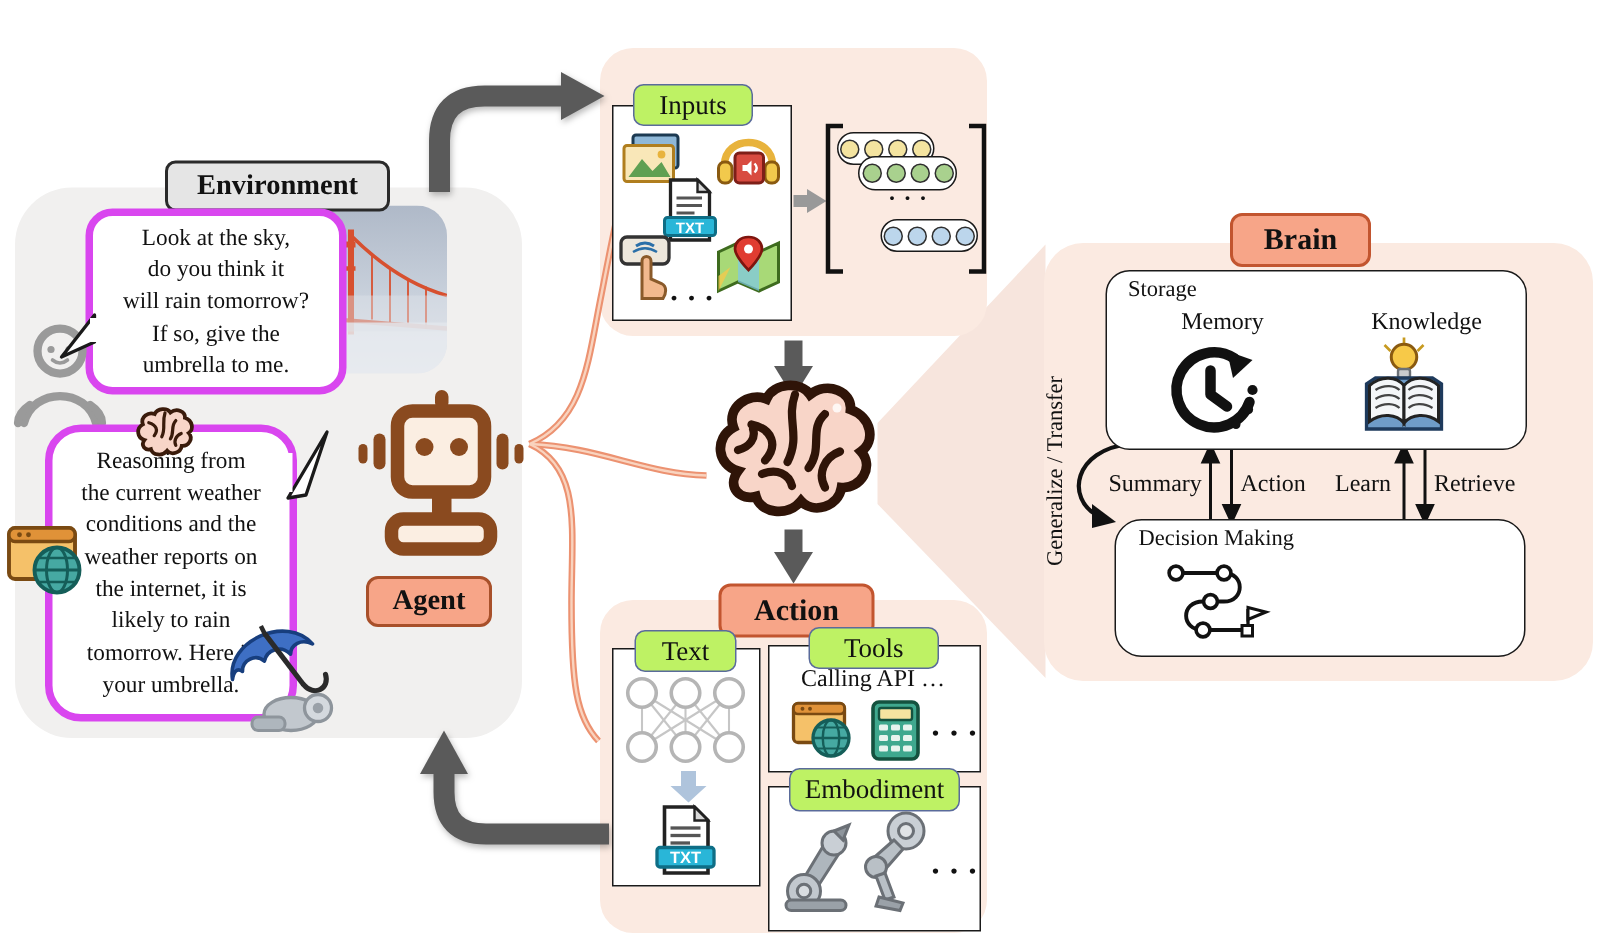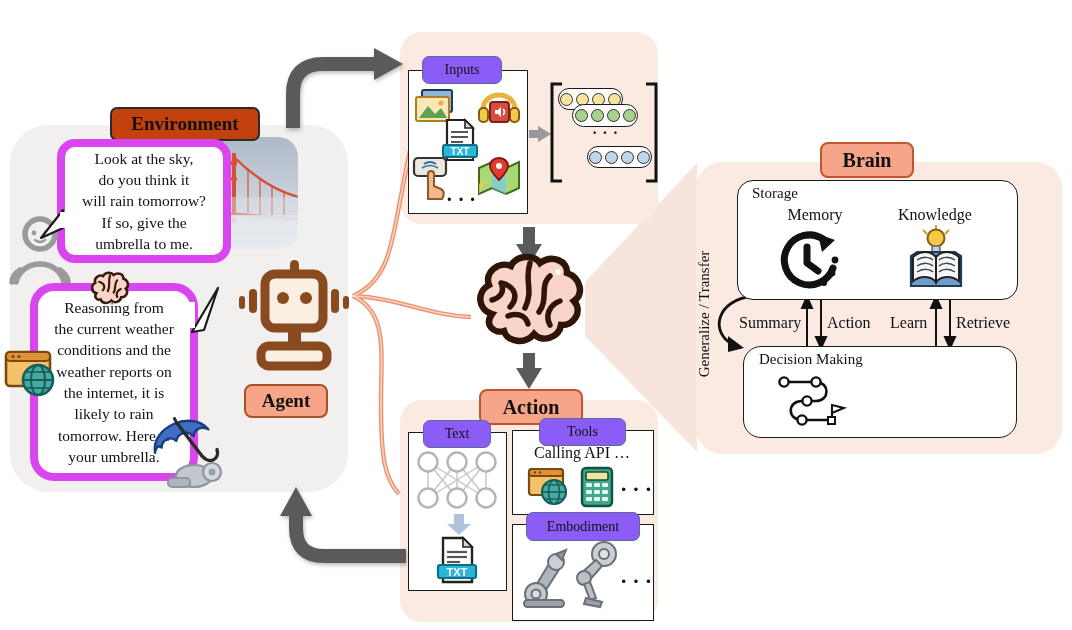--- a/index.html
+++ b/index.html
@@ -8,27 +8,27 @@
   .abs{position:absolute;}
   svg{display:block;overflow:visible;}
 
   
   .z0{z-index:0}.z1{z-index:1}.z2{z-index:2}.z3{z-index:3}.z4{z-index:4}.z5{z-index:5}.z6{z-index:6}
 
   
   .peach-panel{background:#FBEAE1;border-radius:22px;}
   .main-label{background:#F7A588;border:2px solid #C2552F;border-radius:8px;
               font-weight:bold;font-size:20px;display:flex;align-items:center;justify-content:center;}
-  .sub-label{background:#8b5cf6;border:1.6px solid #5A6B9B;border-radius:7px;
-             font-size:14px;display:flex;align-items:center;justify-content:center;}
+  .sub-label{background:#bef264;border:1.6px solid #5A6B9B;border-radius:7px;
+             font-size:18px;display:flex;align-items:center;justify-content:center;}
   .white-box{background:#ffffff;border:1.6px solid #1A1A1A;}
   .env-box{background:#F1F0EF;border-radius:38px;}
-  .env-label{background:#c2410c;border:2px solid #2A2A2A;border-radius:7px;
+  .env-label{background:#e5e5e5;border:2px solid #2A2A2A;border-radius:7px;
              font-weight:bold;font-size:19px;display:flex;align-items:center;justify-content:center;}
-  .bubble{background:#ffffff;border:8px solid #d946ef;border-radius:18px;
+  .bubble{background:#ffffff;border:5px solid #d946ef;border-radius:18px;
           font-size:15.5px;line-height:1.38;text-align:center;white-space:pre-line;
           display:flex;align-items:center;justify-content:center;padding:4px 6px;box-sizing:border-box;}
   .dots{font-weight:bold;letter-spacing:5px;font-size:20px;color:#111;}
   .pill{position:absolute;background:#fff;border:1.8px solid #1a1a1a;border-radius:12px;
         display:flex;align-items:center;justify-content:center;gap:3px;box-sizing:border-box;}
   .tok{width:13px;height:13px;border-radius:50%;border:1.4px solid #2F2F2F;box-sizing:border-box;}
   .tok-y{background:#F4E4A0;} .tok-g{background:#A9D18E;} .tok-b{background:#BCD6EC;}
   .btext{font-size:16px;} .storage-title{font-size:15px;}
   .rot{transform:rotate(-90deg);transform-origin:center;}
 </style>
@@ -382,21 +382,21 @@
       <path d="M20,60 L36,64 L34,69 L18,66 Z" fill="#9AA1A8"></path>
     </g>
   </svg>
   <div class="abs dots z5" style="left:620px;top:568px;font-size:22px;">···</div>
 
   <div class="abs main-label z4" style="left:820px;top:142px;width:90px;height:32px;">Brain</div>
 
   <div class="abs white-box z4" style="left:737px;top:180px;width:279px;height:118px;border-radius:16px;"></div>
   <div class="abs storage-title z5" style="left:752px;top:185px;">Storage</div>
   <div class="abs btext z5" style="left:770px;top:206px;width:90px;text-align:center;">Memory</div>
-  <div class="abs btext z5" style="left:898px;top:206px;width:106px;text-align:left;">Knowledge</div>
+  <div class="abs btext z5" style="left:898px;top:206px;width:106px;text-align:center;">Knowledge</div>
 
   <svg class="abs z5" style="left:780px;top:230px" width="62" height="64">
     <path d="M43,9 A25,25 0 1 0 53,38" fill="none" stroke="#111" stroke-width="7" stroke-linecap="round"></path>
     <polygon points="55,10 38,4 42,22" fill="#111"></polygon>
     <path d="M27,17 V33 L38,41" fill="none" stroke="#111" stroke-width="7" stroke-linecap="round" stroke-linejoin="round"></path>
     <circle cx="55" cy="30" r="3.4" fill="#111"></circle>
     <circle cx="52" cy="43" r="3.4" fill="#111"></circle>
     <circle cx="44" cy="53" r="3" fill="#111"></circle>
   </svg>
 

